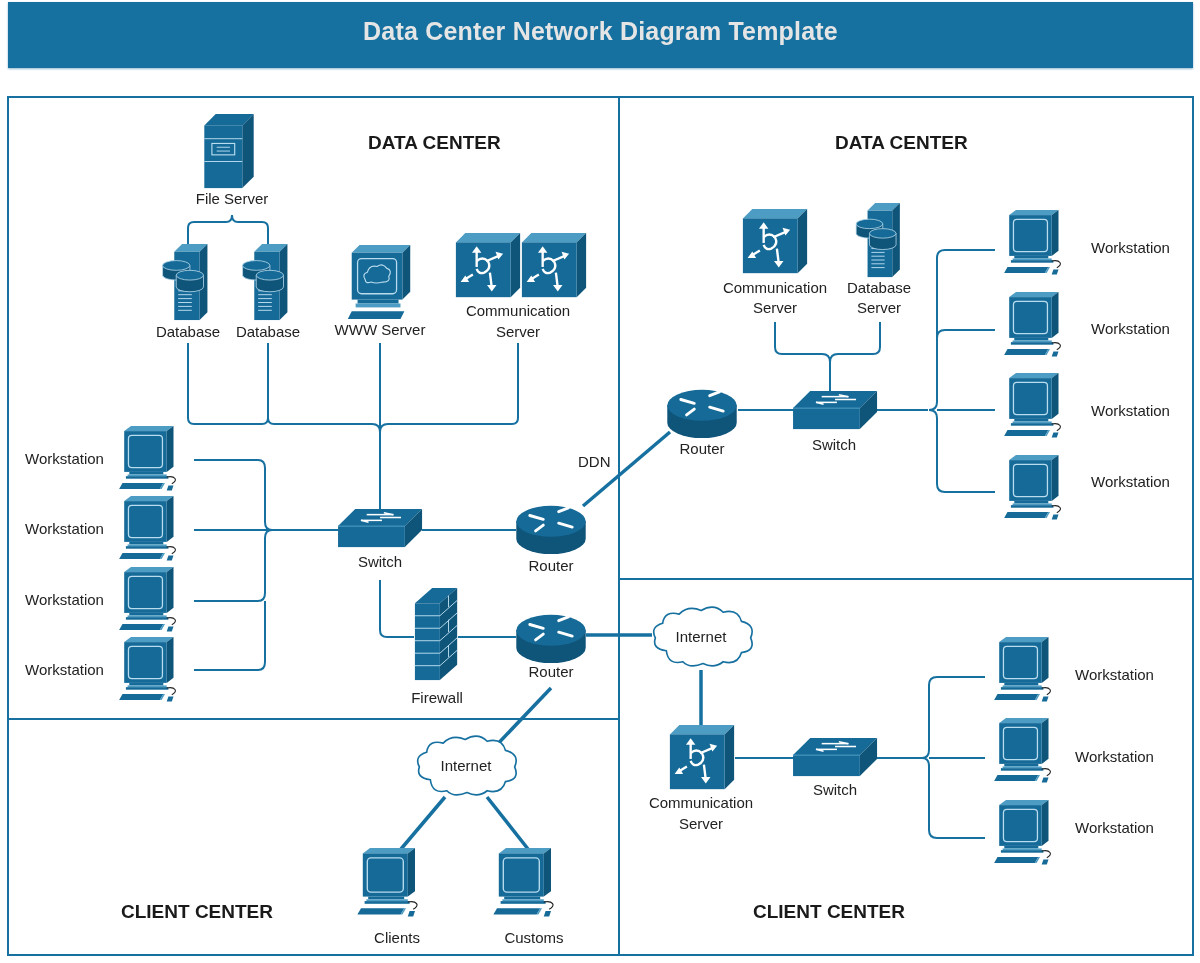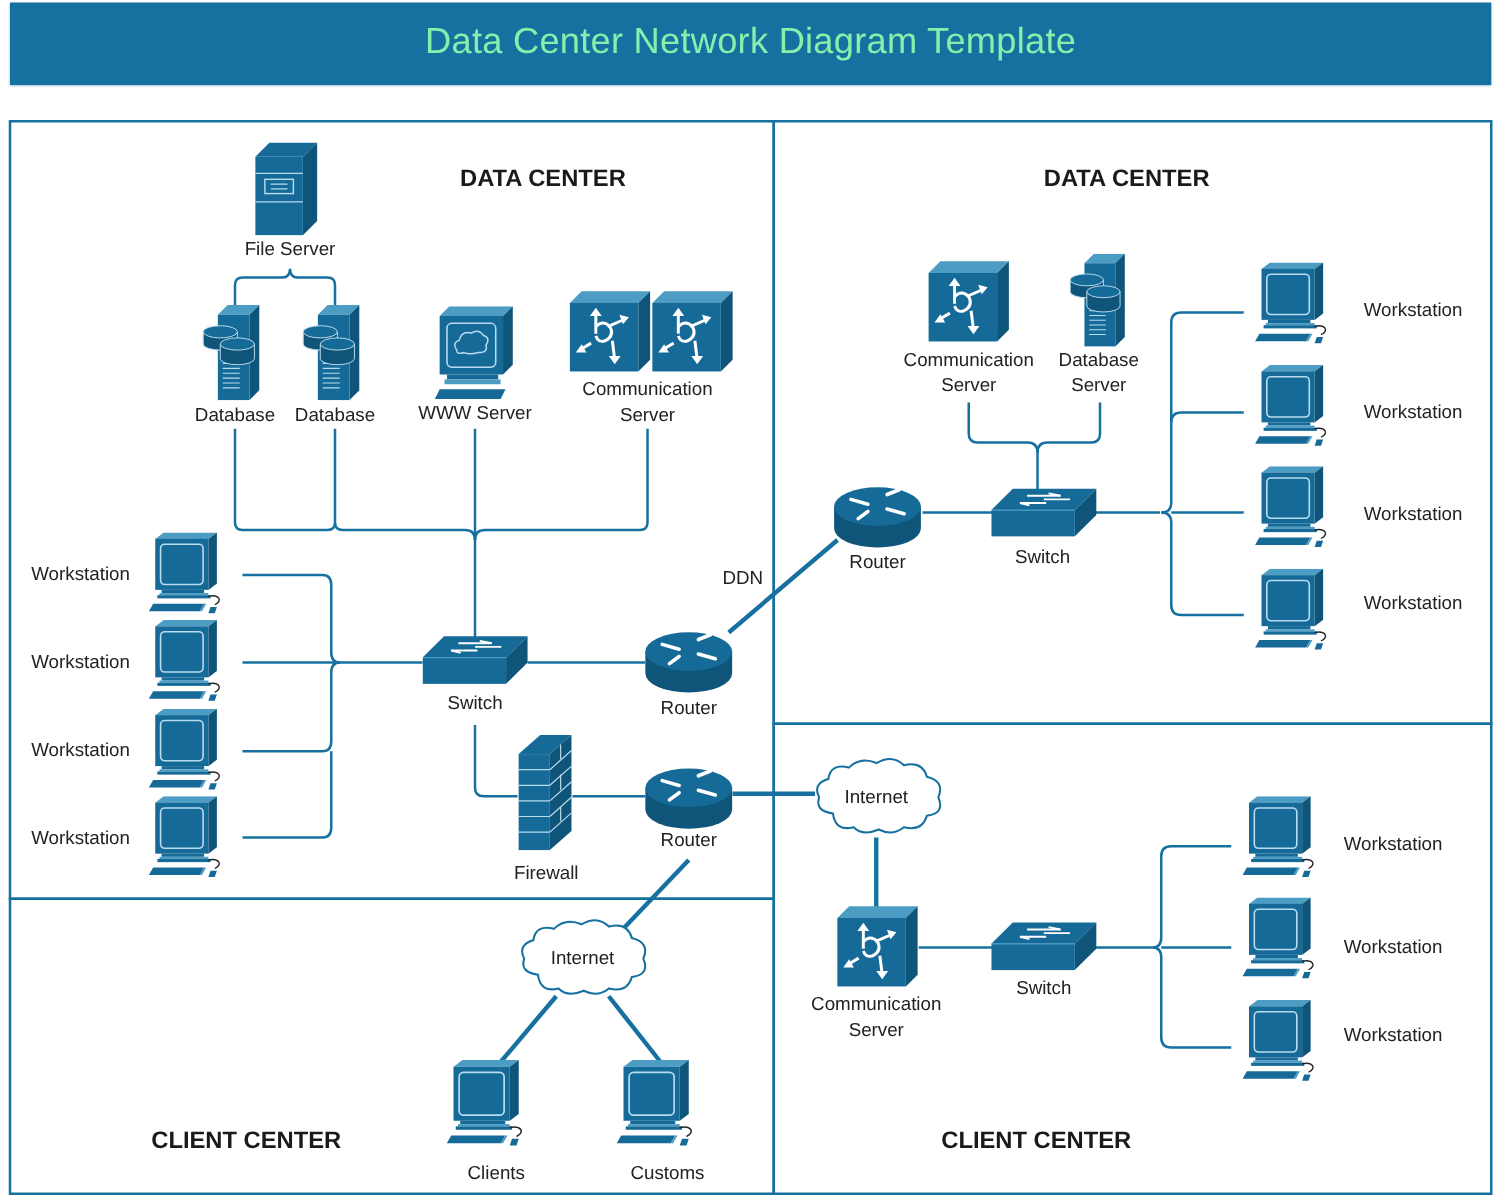--- a/index.html
+++ b/index.html
@@ -1,18 +1,18 @@
 <!DOCTYPE html>
 <html><head>
 <meta charset="utf-8">
 <style>
   html,body{margin:0;padding:0;background:#fff;}
   body{width:1200px;height:963px;position:relative;overflow:hidden;font-family:"Liberation Sans",sans-serif;}
   #title-bar{position:absolute;left:8px;top:2px;width:1185px;height:66px;background:#1670a0;box-shadow:0 1px 2px #8fb6cc;}
-  #title-text{position:absolute;left:0;right:0;top:15px;text-align:center;color:#86efac;font-weight:normal;font-size:29px;letter-spacing:0.2px;}
+  #title-text{position:absolute;left:0;right:0;top:15px;text-align:center;color:#e5e5e5;font-weight:bold;font-size:25px;letter-spacing:0.2px;}
   #diagram{position:absolute;left:0;top:0;}
   .lbl{font-family:"Liberation Sans",sans-serif;font-size:15px;fill:#222;}
   .sec{font-family:"Liberation Sans",sans-serif;font-size:19px;font-weight:bold;fill:#1a1a1a;}
   .wire{stroke:#1670a0;stroke-width:2;fill:none;}
   .thick{stroke:#1670a0;stroke-width:3.5;fill:none;}
   .box{stroke:#1670a0;stroke-width:2;fill:none;}
 </style>
 </head>
 <body>
 

